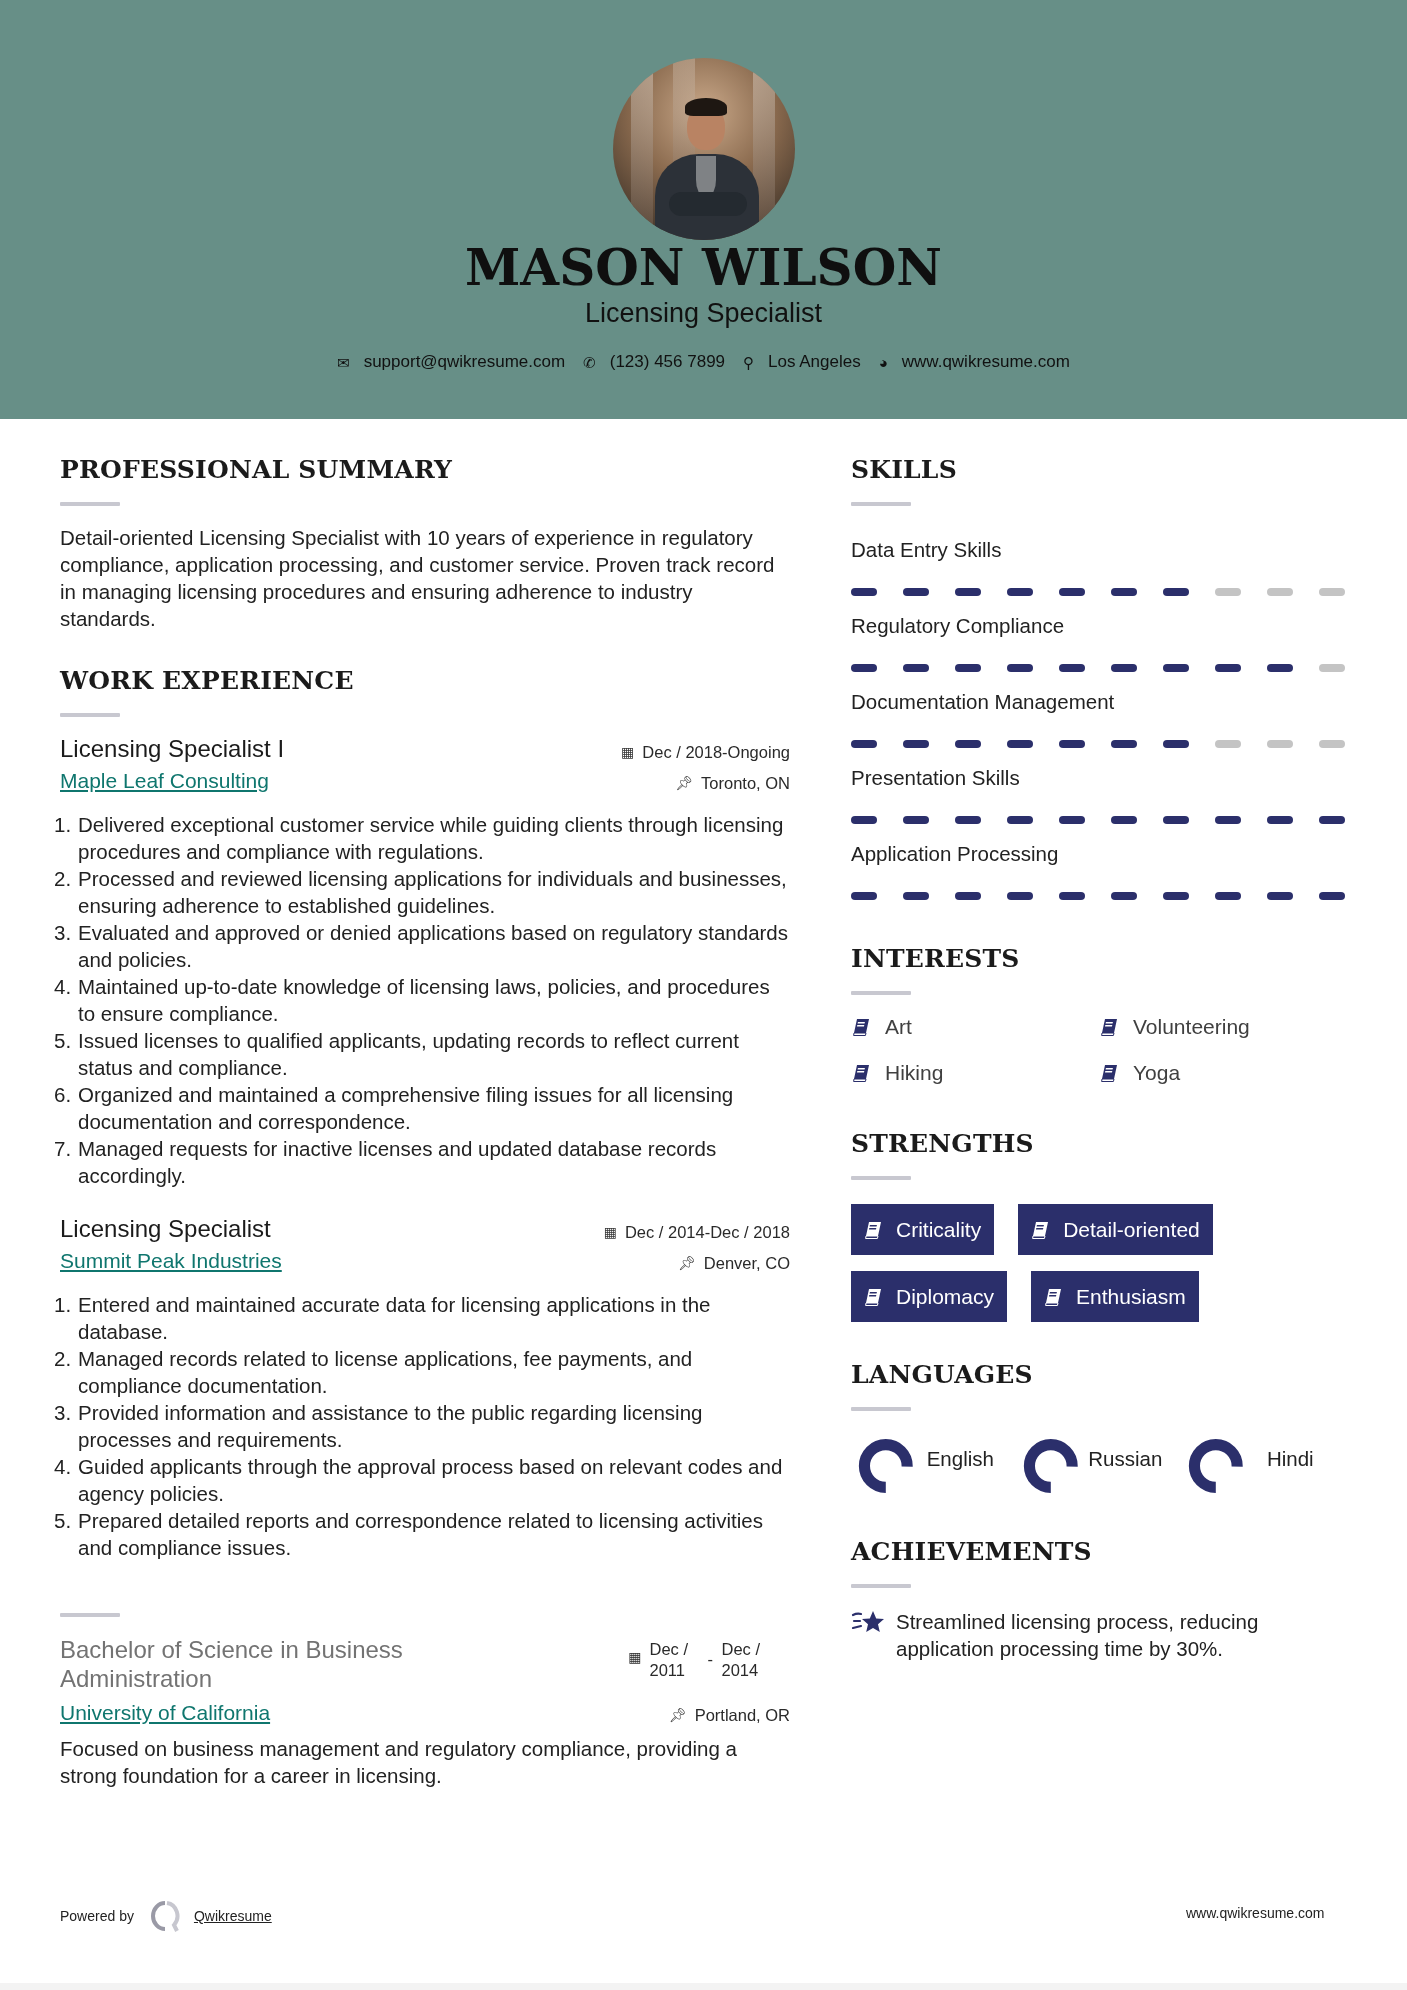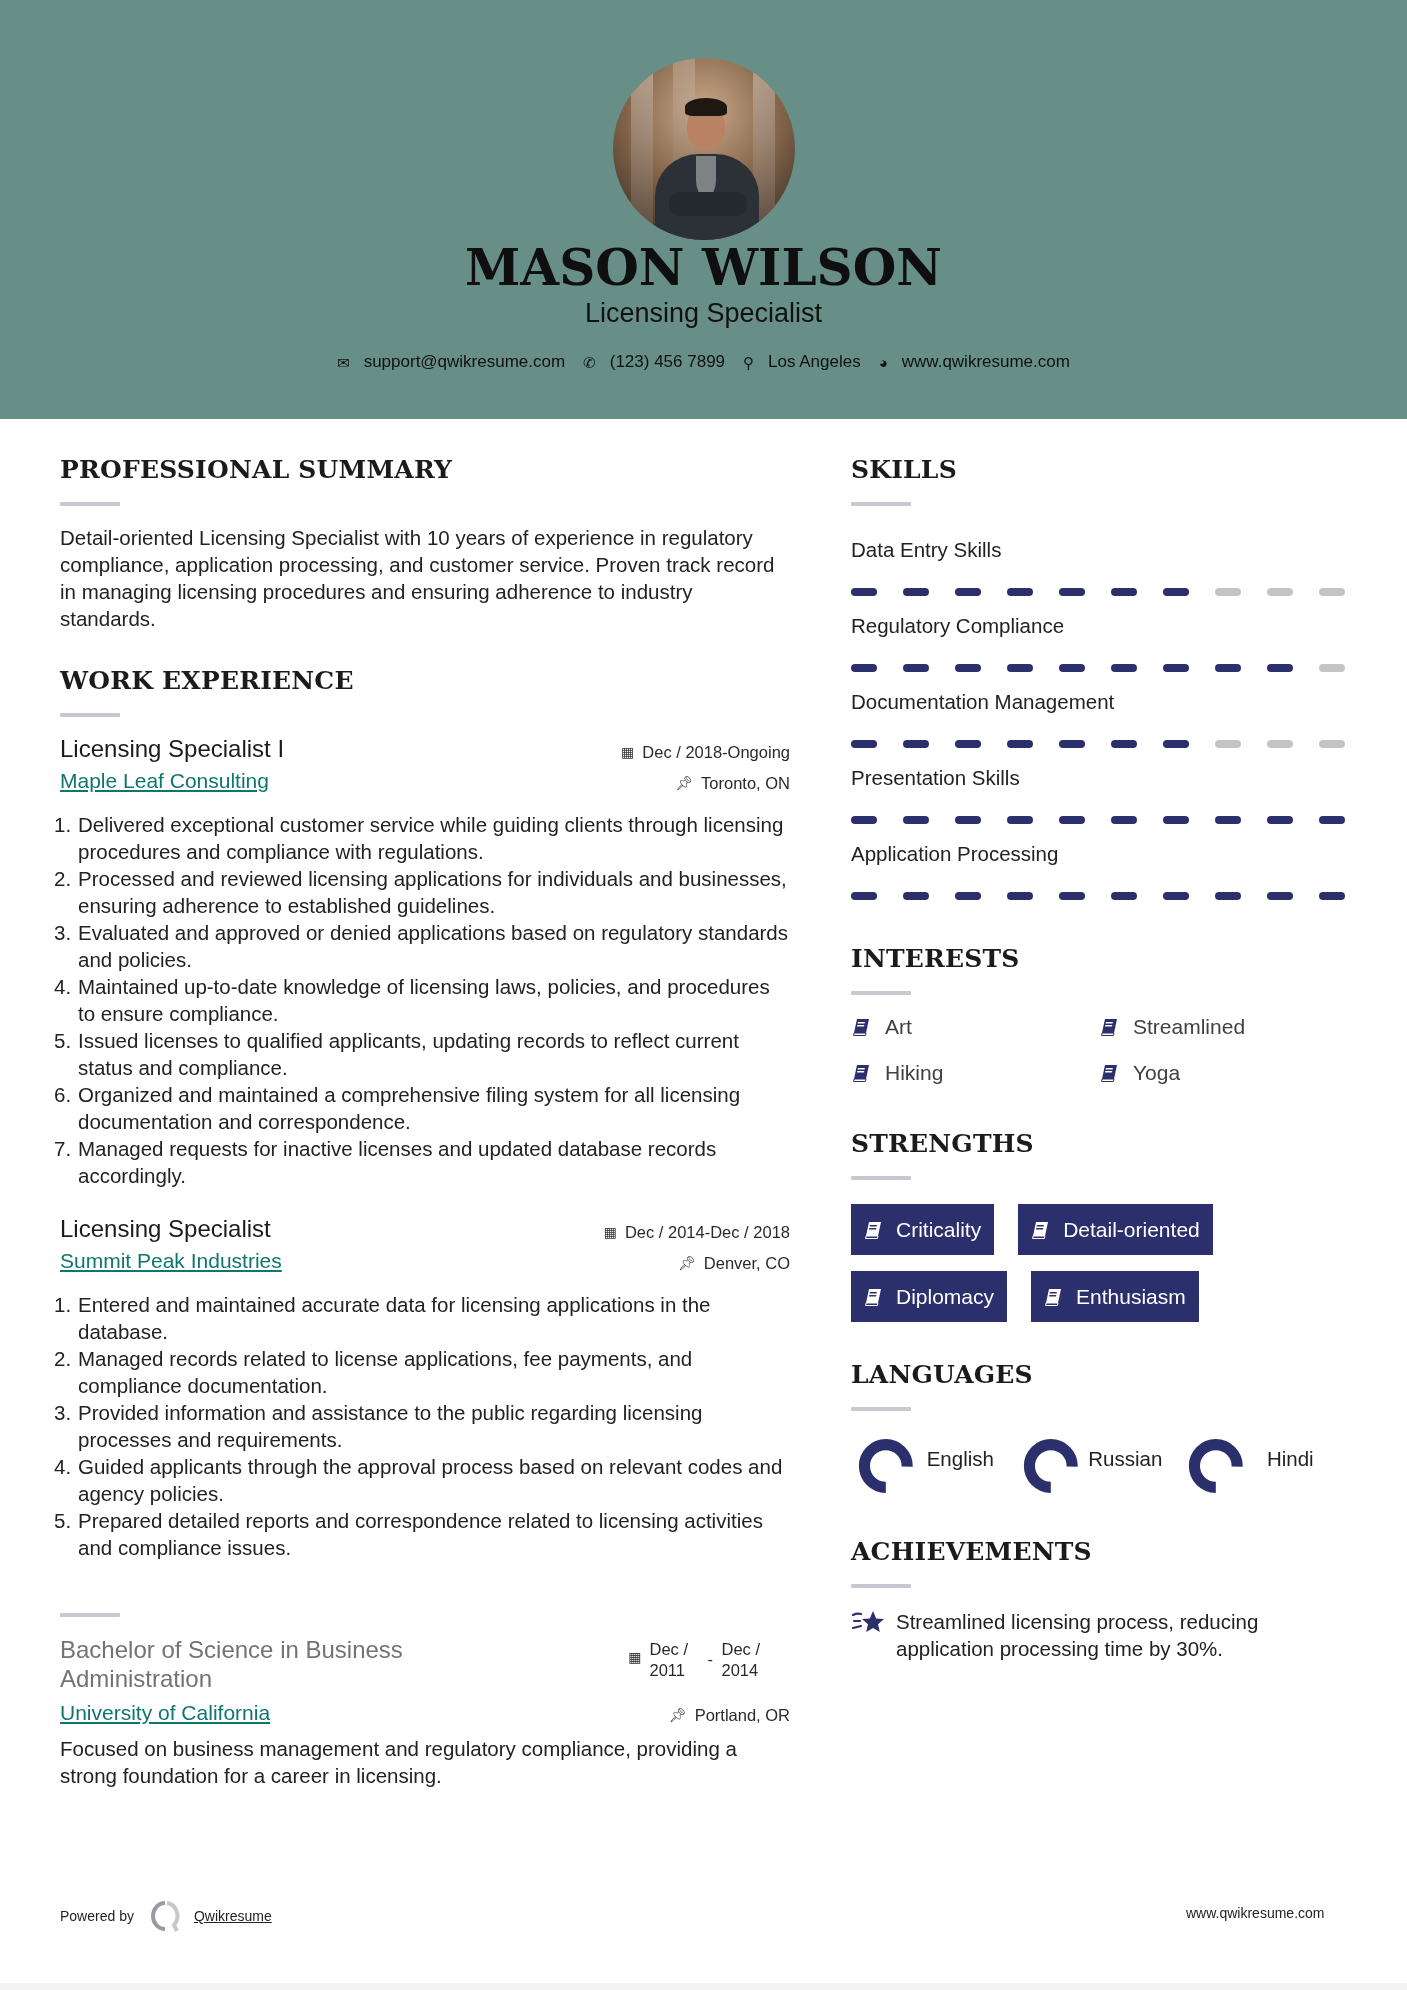--- a/index.html
+++ b/index.html
@@ -142,21 +142,21 @@
           <span class="mi">📌︎</span>
           <span>Toronto, ON</span>
         </span>
       </div>
       <ol class="bullets">
         <li><span class="num">1.</span><span>Delivered exceptional customer service while guiding clients through licensing procedures and compliance with regulations.</span></li>
         <li><span class="num">2.</span><span>Processed and reviewed licensing applications for individuals and businesses, ensuring adherence to established guidelines.</span></li>
         <li><span class="num">3.</span><span>Evaluated and approved or denied applications based on regulatory standards and policies.</span></li>
         <li><span class="num">4.</span><span>Maintained up-to-date knowledge of licensing laws, policies, and procedures to ensure compliance.</span></li>
         <li><span class="num">5.</span><span>Issued licenses to qualified applicants, updating records to reflect current status and compliance.</span></li>
-        <li><span class="num">6.</span><span>Organized and maintained a comprehensive filing system for all licensing documentation and correspondence.</span></li>
+        <li><span class="num">6.</span><span>Organized and maintained a comprehensive filing issues for all licensing documentation and correspondence.</span></li>
         <li><span class="num">7.</span><span>Managed requests for inactive licenses and updated database records accordingly.</span></li>
       </ol>
     </div>
 
     <div style="margin-top:26px">
       <div class="job-head">
         <span class="job-title">Licensing Specialist</span>
         <span class="job-meta">
           <span class="mi">▦</span>
           <span>Dec / 2014-Dec / 2018</span>
@@ -303,21 +303,21 @@
         </div>
       <div class="interest">
           <span class="book">
             <svg viewBox="0 0 20 20">
               <path d="M6 2 H18 L15 16 H3 Z" fill="#2b2f6b"></path>
               <path d="M3 16 H15 L14.4 18.5 H2.6 Z" fill="#ffffff" stroke="#2b2f6b" stroke-width="1"></path>
               <rect x="8" y="5" width="7" height="1.6" fill="#ffffff" transform="skewX(-12)"></rect>
               <rect x="8" y="8" width="7" height="1.6" fill="#ffffff" transform="skewX(-12)"></rect>
             </svg>
           </span>
-          <span>Streamlined</span>
+          <span>Volunteering</span>
         </div>
       <div class="interest">
           <span class="book">
             <svg viewBox="0 0 20 20">
               <path d="M6 2 H18 L15 16 H3 Z" fill="#2b2f6b"></path>
               <path d="M3 16 H15 L14.4 18.5 H2.6 Z" fill="#ffffff" stroke="#2b2f6b" stroke-width="1"></path>
               <rect x="8" y="5" width="7" height="1.6" fill="#ffffff" transform="skewX(-12)"></rect>
               <rect x="8" y="8" width="7" height="1.6" fill="#ffffff" transform="skewX(-12)"></rect>
             </svg>
           </span>

